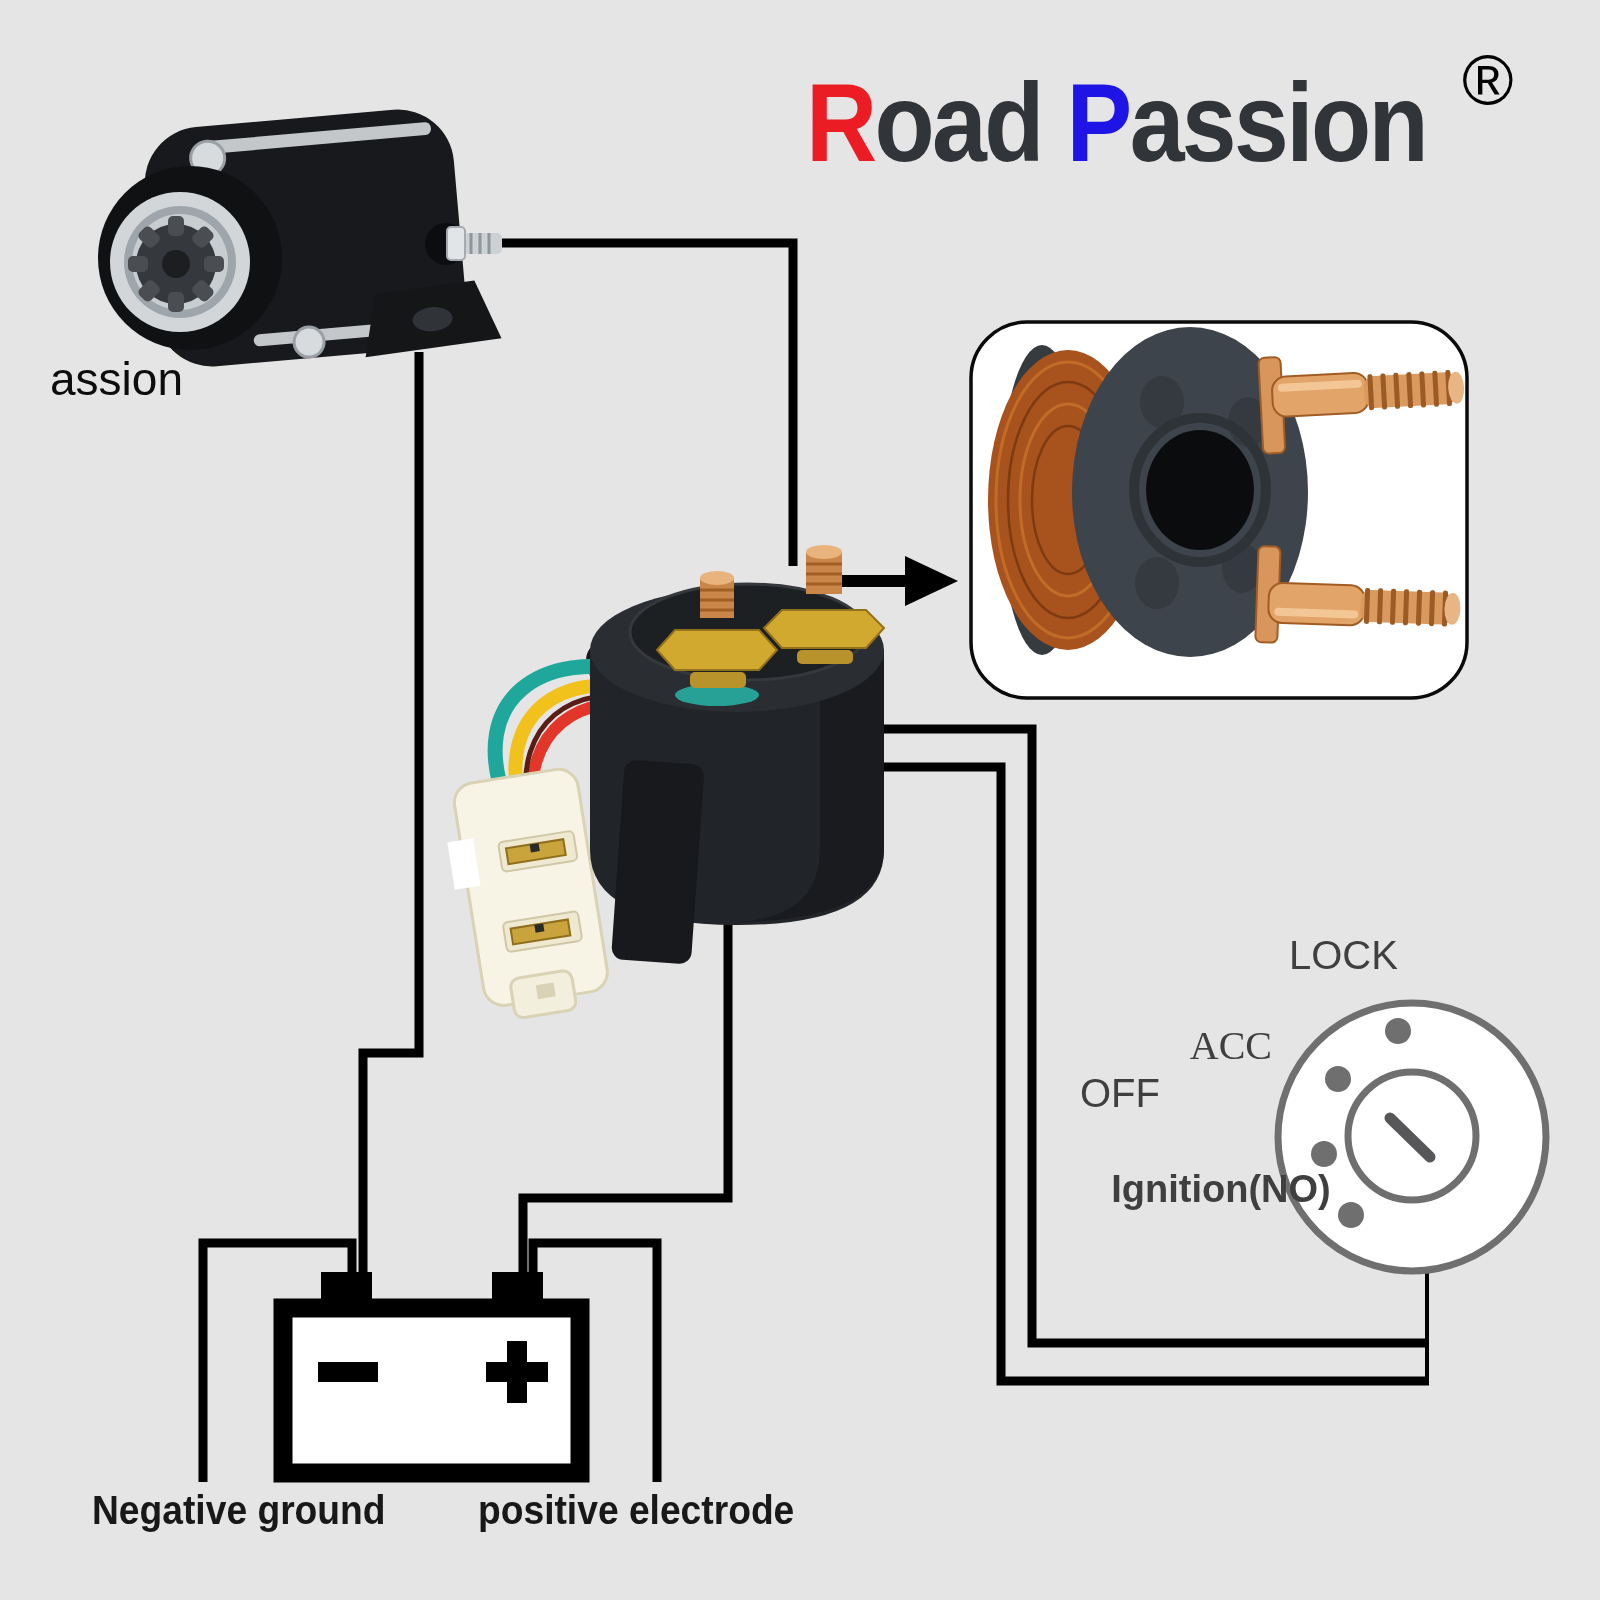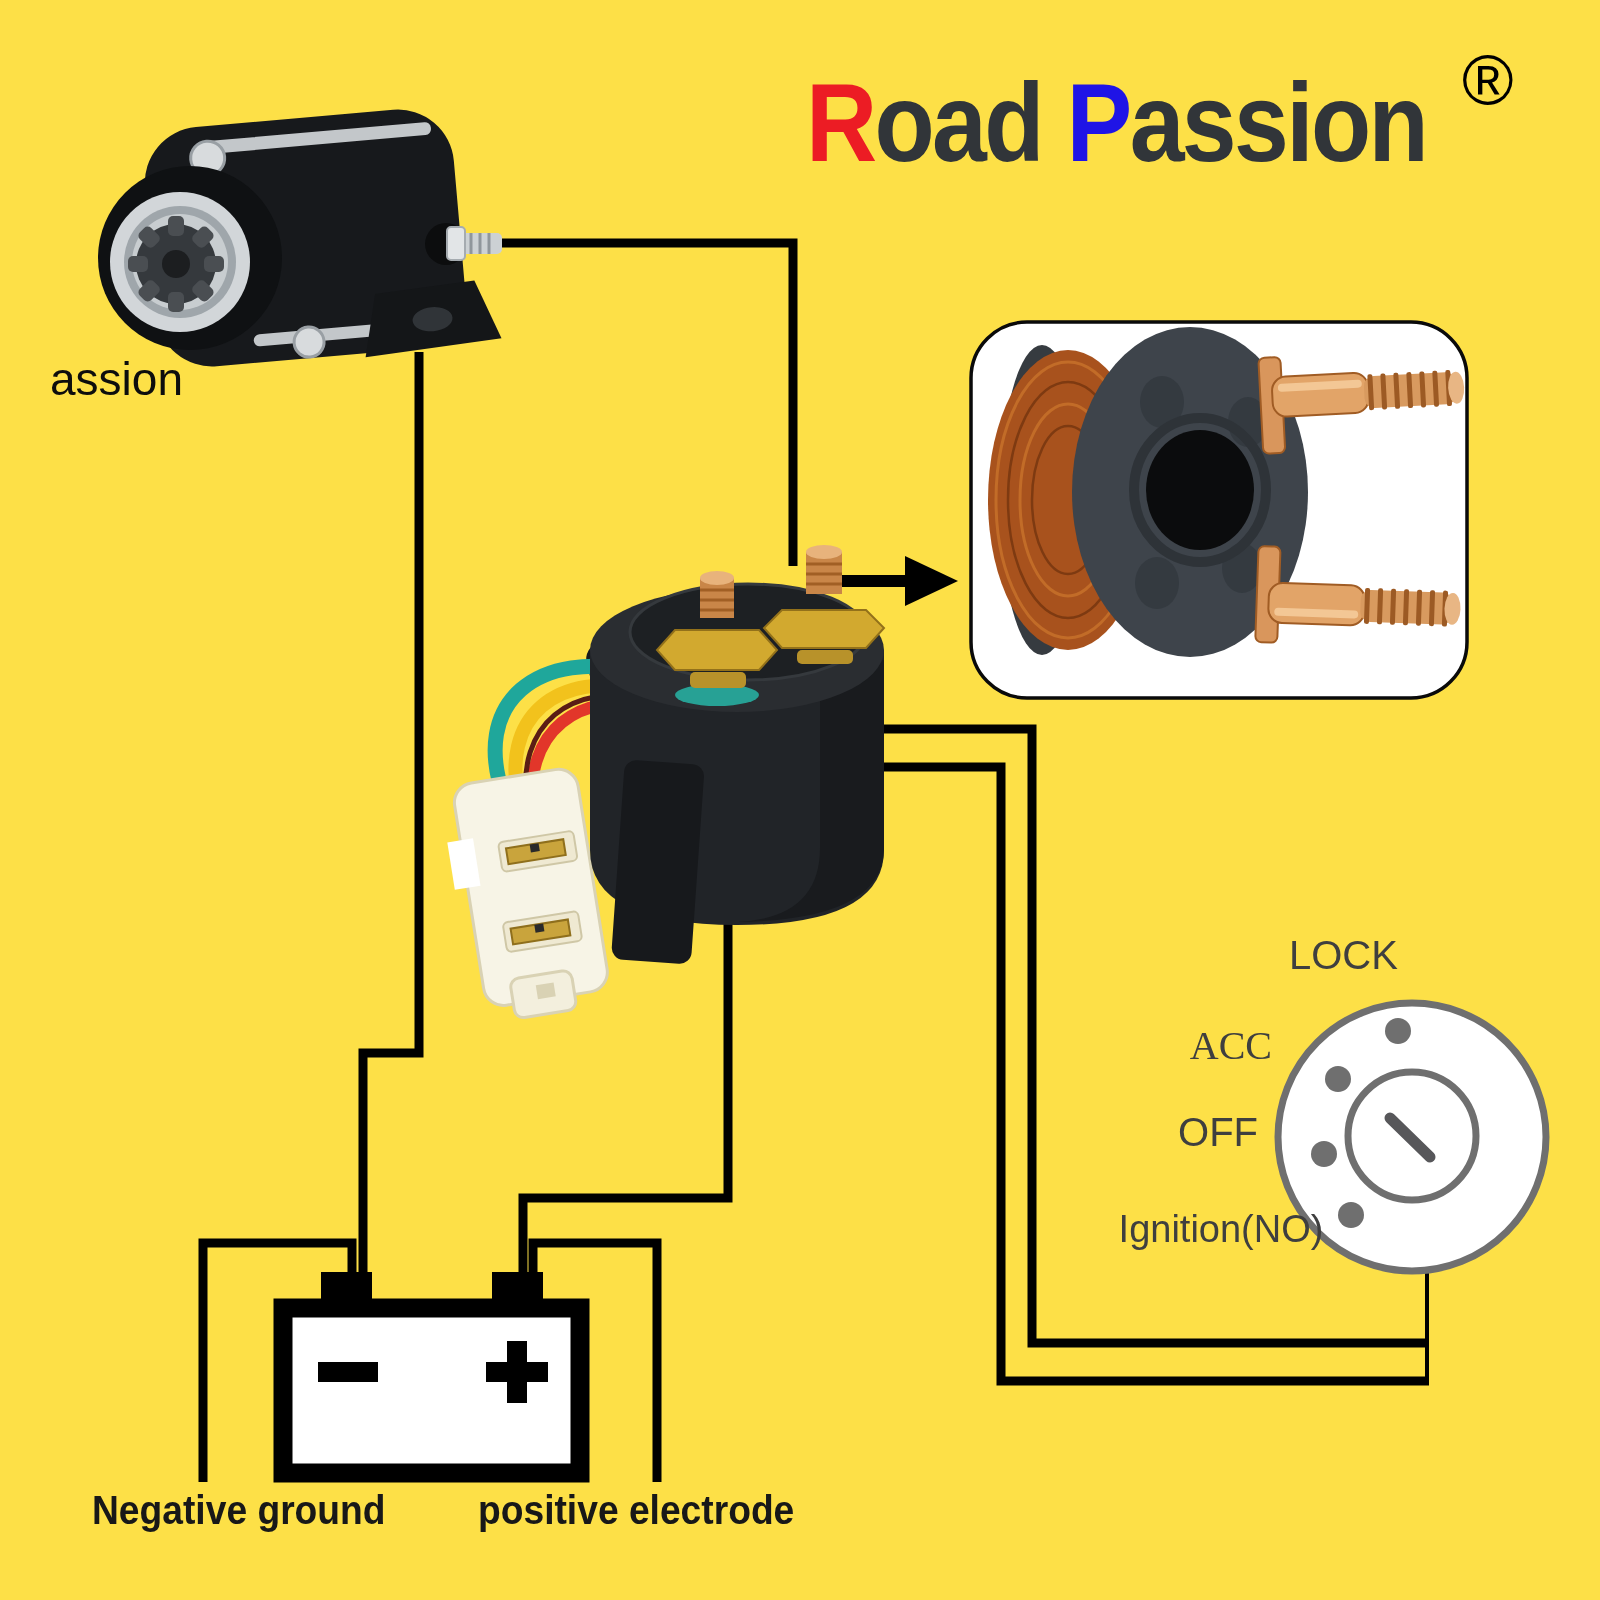--- a/index.html
+++ b/index.html
@@ -1,31 +1,31 @@
 <!DOCTYPE html>
 <html><head>
 <meta charset="utf-8">
 <style>
   html,body{margin:0;padding:0;background:#fff;}
-  .canvas{position:relative;width:1600px;height:1600px;background:#fde047;overflow:hidden;
+  .canvas{position:relative;width:1600px;height:1600px;background:#e5e5e5;overflow:hidden;
           font-family:"Liberation Sans", sans-serif;}
   svg.layer{position:absolute;left:0;top:0;}
   .label{position:absolute;white-space:nowrap;color:#1a1a1a;}
   .logo{left:806px;top:58px;font-size:112px;font-weight:800;letter-spacing:-3px;
         transform:scaleX(0.88);transform-origin:left top;color:#313539;}
   .logo .red{color:#ec1c24;}
   .logo .blue{color:#1f14e6;}
   .regmark{left:1462px;top:40px;font-size:70px;font-weight:400;color:#000;}
   .motor-label{left:50px;top:352px;font-size:46px;font-weight:400;color:#0d0d0d;}
   .premium-label{left:971px;top:648px;width:496px;text-align:center;font-size:42px;
                  font-weight:600;color:#3a3a3a;}
   .lock-label{left:1289px;top:933px;width:200px;font-size:40px;font-weight:500;color:#3f3f3f;}
   .acc-label{left:1080px;top:1022px;width:192px;text-align:right;font-size:40px;font-weight:500;color:#3f3f3f;font-family:Liberation Serif, serif;}
-  .off-label{left:1080px;top:1110px;width:178px;text-align:right;font-size:40px;font-weight:500;color:#3f3f3f;}
-  .ign-label{left:1090px;top:1208px;width:262px;text-align:center;font-size:38px;font-weight:400;color:#3f3f3f;}
+  .off-label{left:1080px;top:1071px;width:178px;font-size:40px;font-weight:500;color:#3f3f3f;}
+  .ign-label{left:1090px;top:1168px;width:262px;text-align:center;font-size:38px;font-weight:700;color:#3f3f3f;}
   .neg-label{left:92px;top:1488px;font-size:40px;font-weight:700;color:#181818;
              transform:scaleX(0.93);transform-origin:left top;}
   .pos-label{left:478px;top:1488px;font-size:40px;font-weight:700;color:#181818;
              transform:scaleX(0.93);transform-origin:left top;}
 </style>
 </head>
 <body>
 
 <div class="canvas">
 

